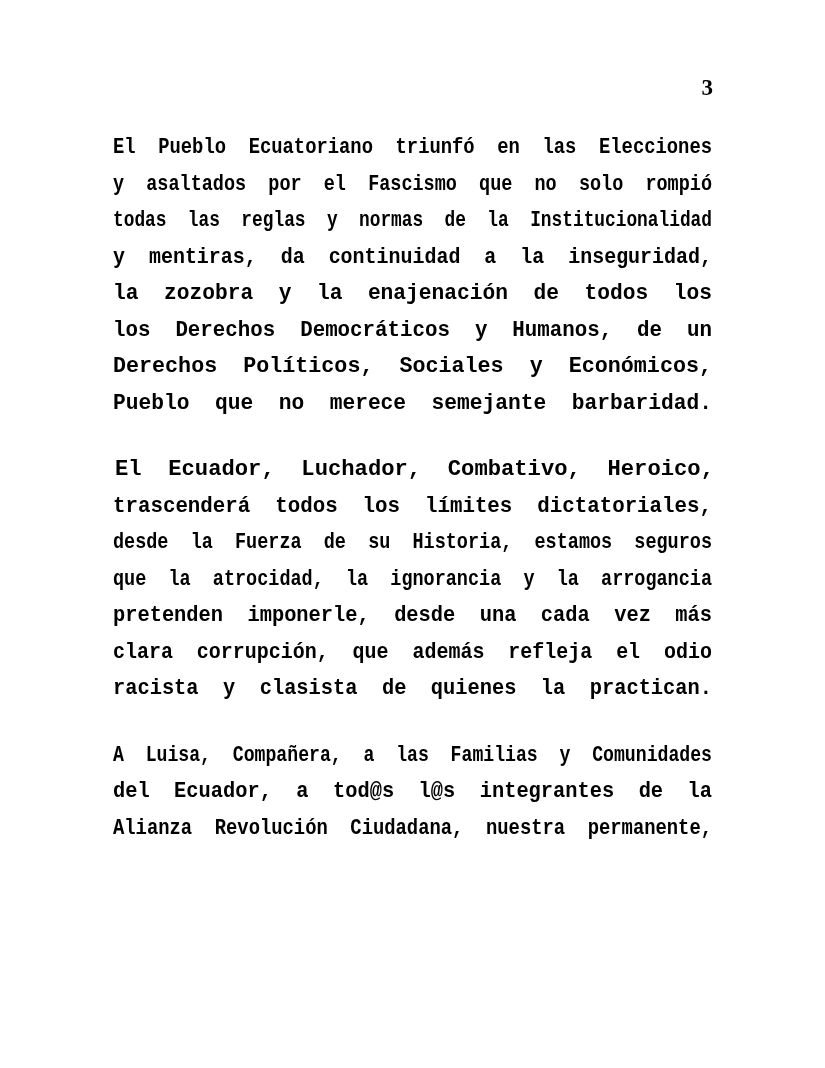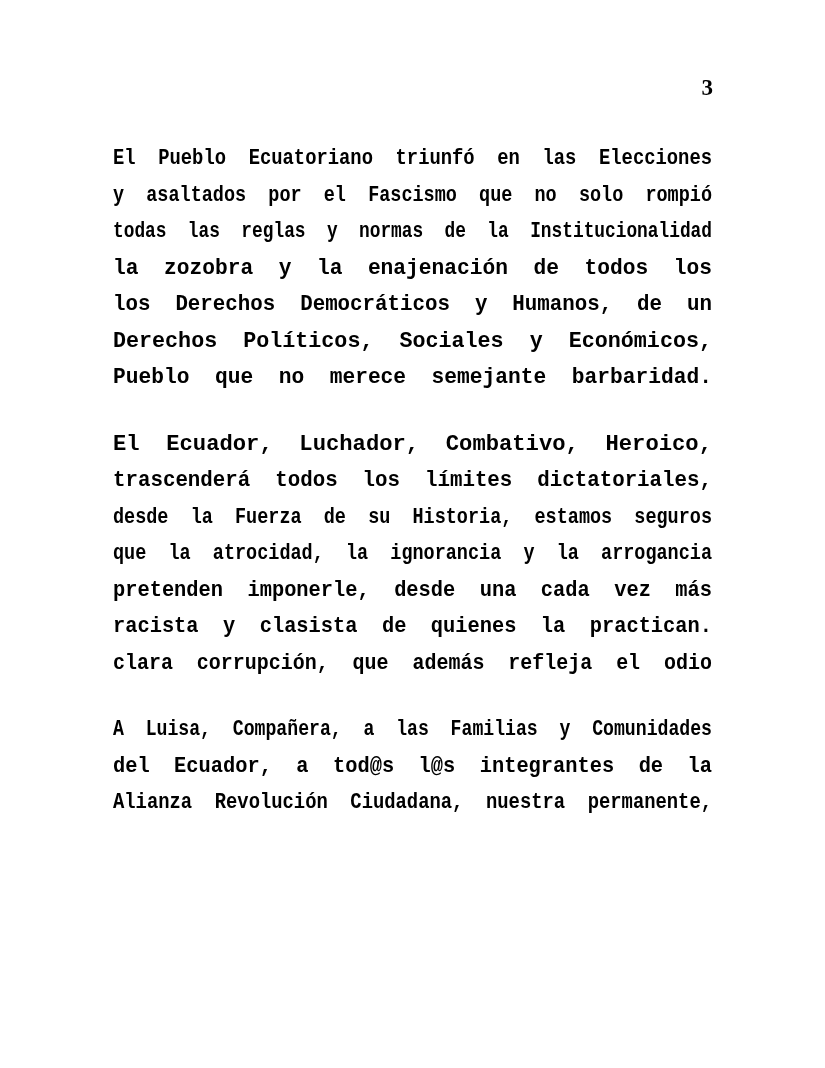--- a/index.html
+++ b/index.html
@@ -25,22 +25,23 @@
     text-align: right;
     font-family: "Liberation Serif", "DejaVu Serif", serif;
     font-weight: bold;
     font-size: 23px;
     color: #000000;
     line-height: 1;
   }
   #body-text {
     position: absolute;
     left: 113px;
-    top: 141px;
+    top: 130px;
     width: 599px;
+    text-align: center;
   }
   .para {
     margin: 0 0 30px 0;
   }
   .para:last-child {
     margin-bottom: 8px;
   }
   .line {
     display: block;
     height: 36.5px;
@@ -64,33 +65,34 @@
 
 <div id="page">
 
   <div id="page-number">3</div>
 
   <div id="body-text">
       <p class="para">
         <span class="line"><span class="fit" style="transform: scaleX(0.8561);">El  Pueblo  Ecuatoriano  triunfó  en  las  Elecciones</span></span>
         <span class="line"><span class="fit" style="transform: scaleX(0.8402);">y  asaltados  por  el  Fascismo  que  no  solo  rompió</span></span>
         <span class="line"><span class="fit" style="transform: scaleX(0.8102);">todas  las  reglas  y  normas  de  la  Institucionalidad</span></span>
+        <span class="line"><span class="fit" style="transform: scaleX(0.9074);">y  mentiras,  da  continuidad  a  la  inseguridad,</span></span>
         <span class="line"><span class="fit" style="transform: scaleX(0.9653);">la  zozobra  y  la  enajenación  de  todos  los</span></span>
         <span class="line"><span class="fit" style="transform: scaleX(0.9452);">los  Derechos  Democráticos  y  Humanos,  de  un</span></span>
         <span class="line"><span class="fit" style="transform: scaleX(0.9863);">Derechos  Políticos,  Sociales  y  Económicos,</span></span>
         <span class="line"><span class="fit" style="transform: scaleX(0.9653);">Pueblo  que  no  merece  semejante  barbaridad.</span></span>
       </p>
       <p class="para">
         <span class="line"><span class="fit" style="transform: scaleX(1.0082);">El  Ecuador,  Luchador,  Combativo,  Heroico,</span></span>
         <span class="line"><span class="fit" style="transform: scaleX(0.9452);">trascenderá  todos  los  límites  dictatoriales,</span></span>
         <span class="line"><span class="fit" style="transform: scaleX(0.8402);">desde  la  Fuerza  de  su  Historia,  estamos  seguros</span></span>
         <span class="line"><span class="fit" style="transform: scaleX(0.8402);">que  la  atrocidad,  la  ignorancia  y  la  arrogancia</span></span>
         <span class="line"><span class="fit" style="transform: scaleX(0.9259);">pretenden  imponerle,  desde  una  cada  vez  más</span></span>
+        <span class="line"><span class="fit" style="transform: scaleX(0.9074);">clara  corrupción,  que  además  refleja  el  odio</span></span>
         <span class="line"><span class="fit" style="transform: scaleX(0.9259);">racista  y  clasista  de  quienes  la  practican.</span></span>
-        <span class="line"><span class="fit" style="transform: scaleX(0.9074);">clara  corrupción,  que  además  refleja  el  odio</span></span>
       </p>
       <p class="para">
         <span class="line"><span class="fit" style="transform: scaleX(0.8249);">A  Luisa,  Compañera,  a  las  Familias  y  Comunidades</span></span>
         <span class="line"><span class="fit" style="transform: scaleX(0.9259);">del  Ecuador,  a  tod@s  l@s  integrantes  de  la</span></span>
         <span class="line"><span class="fit" style="transform: scaleX(0.8561);">Alianza  Revolución  Ciudadana,  nuestra  permanente,</span></span>
       </p>
     </div>
 
 </div>
 

